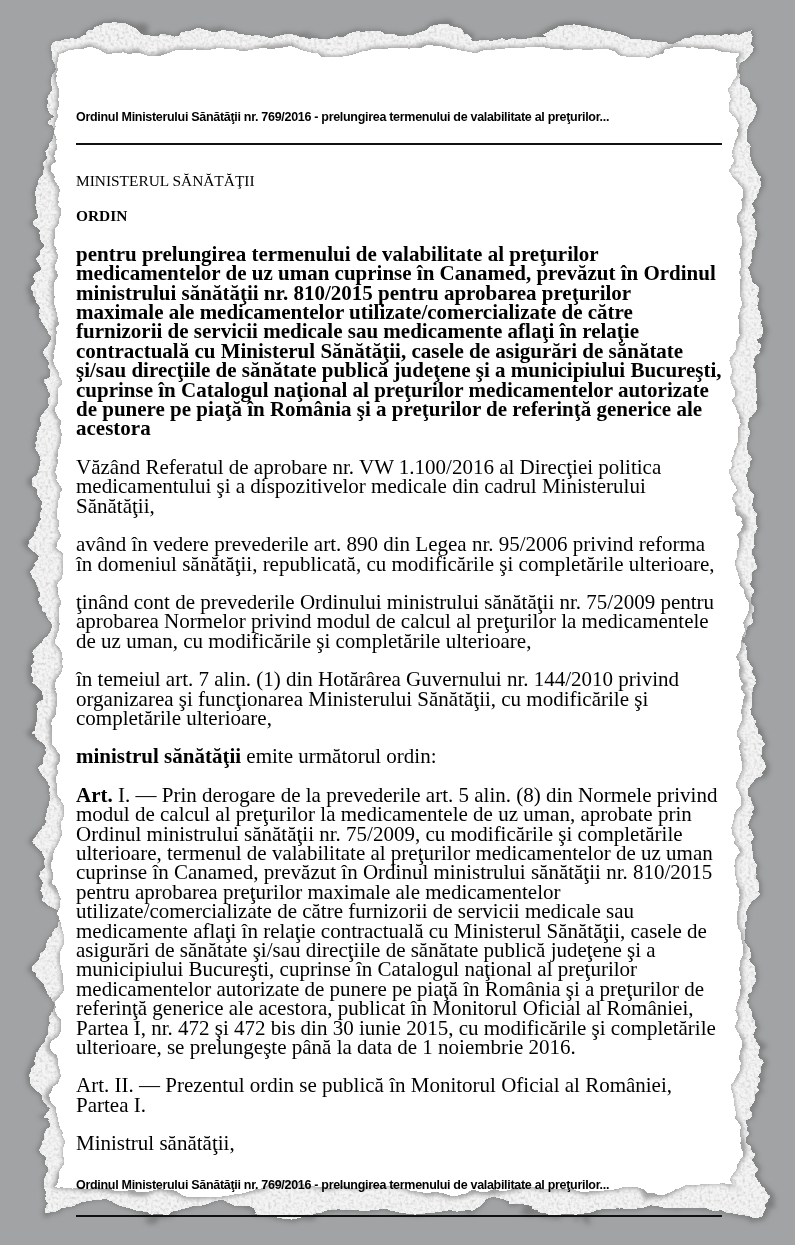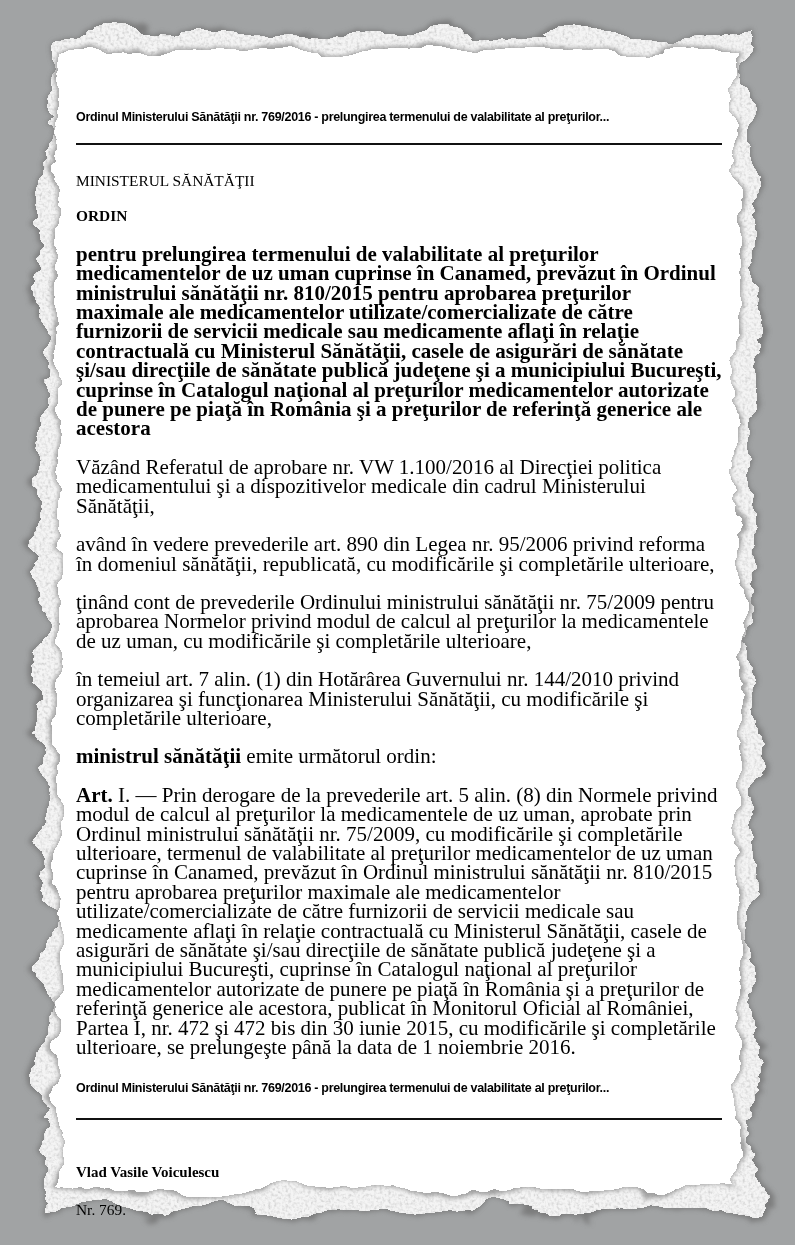--- a/index.html
+++ b/index.html
@@ -90,21 +90,23 @@
 
   <p class="body">Văzând Referatul de aprobare nr. VW 1.100/2016 al Direcţiei politica medicamentului şi a dispozitivelor medicale din cadrul Ministerului Sănătăţii,</p>
   <p class="body">având în vedere prevederile art. 890 din Legea nr. 95/2006 privind reforma în domeniul sănătăţii, republicată, cu modificările şi completările ulterioare,</p>
   <p class="body">ţinând cont de prevederile Ordinului ministrului sănătăţii nr. 75/2009 pentru aprobarea Normelor privind modul de calcul al preţurilor la medicamentele de uz uman, cu modificările şi completările ulterioare,</p>
   <p class="body">în temeiul art. 7 alin. (1) din Hotărârea Guvernului nr. 144/2010 privind organizarea şi funcţionarea Ministerului Sănătăţii, cu modificările şi completările ulterioare,</p>
 
   <p class="body"><span class="b">ministrul sănătăţii</span><span> emite următorul ordin:</span></p>
 
   <p class="body"><span class="b">Art.</span><span> I. — Prin derogare de la prevederile art. 5 alin. (8) din Normele privind modul de calcul al preţurilor la medicamentele de uz uman, aprobate prin Ordinul ministrului sănătăţii nr. 75/2009, cu modificările şi completările ulterioare, termenul de valabilitate al preţurilor medicamentelor de uz uman cuprinse în Canamed, prevăzut în Ordinul ministrului sănătăţii nr. 810/2015 pentru aprobarea preţurilor maximale ale medicamentelor utilizate/comercializate de către furnizorii de servicii medicale sau medicamente aflaţi în relaţie contractuală cu Ministerul Sănătăţii, casele de asigurări de sănătate şi/sau direcţiile de sănătate publică judeţene şi a municipiului Bucureşti, cuprinse în Catalogul naţional al preţurilor medicamentelor autorizate de punere pe piaţă în România şi a preţurilor de referinţă generice ale acestora, publicat în Monitorul Oficial al României, Partea I, nr. 472 şi 472 bis din 30 iunie 2015, cu modificările şi completările ulterioare, se prelungeşte până la data de 1 noiembrie 2016.</span></p>
 
+  <p class="body">Art. II. — Prezentul ordin se publică în Monitorul Oficial al României, Partea I.</p>
 
+  <p class="body">Ministrul sănătăţii,</p>
 
   <div class="page-title-2">Ordinul Ministerului Sănătăţii nr. 769/2016 - prelungirea termenului de valabilitate al preţurilor...</div>
   <div class="rule rule-2"></div>
 
   <div class="signatory">Vlad Vasile Voiculescu</div>
   <div class="order-number">Nr. 769.</div>
 
   <div class="footer-link-row">
     <a href="#">LegeAZ.net</a>
   </div>

